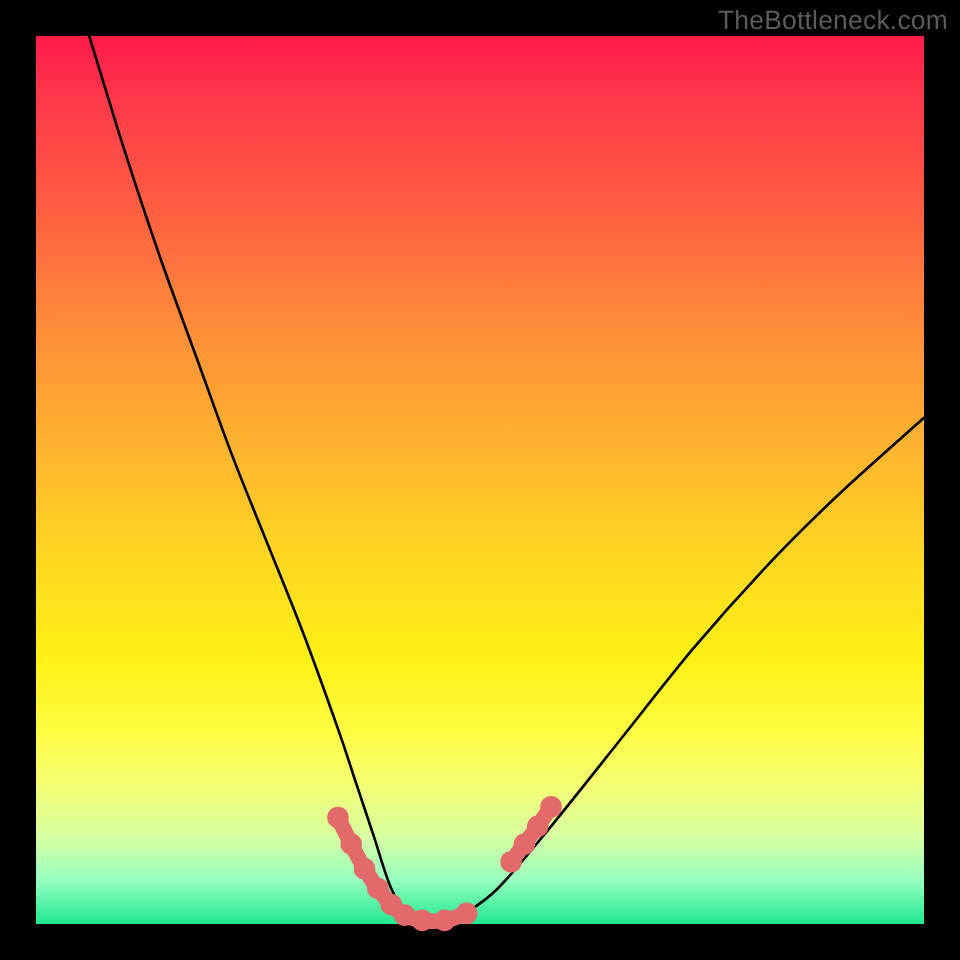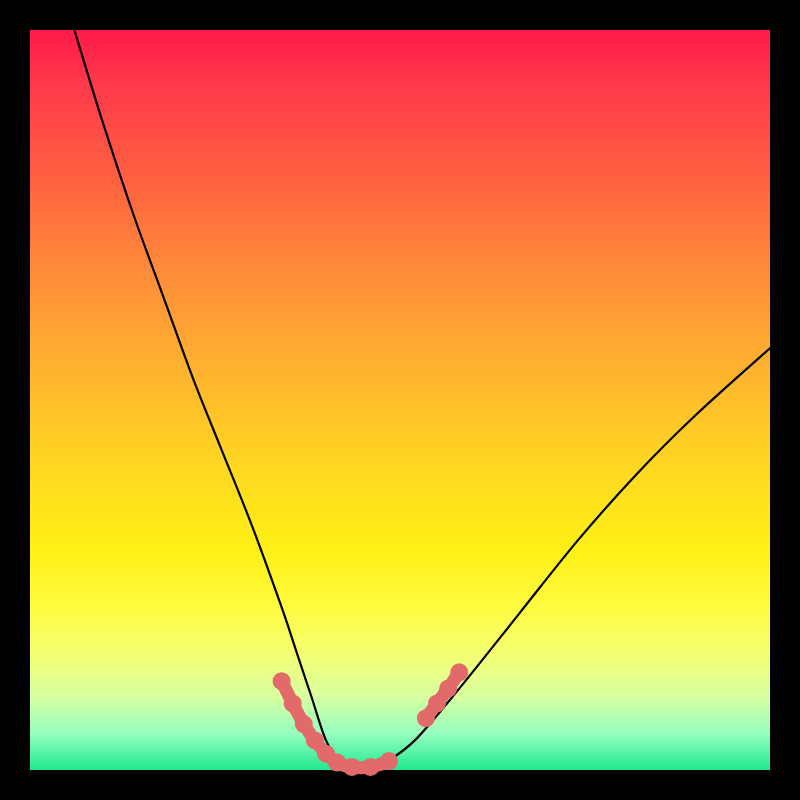--- a/index.html
+++ b/index.html
@@ -58,20 +58,21 @@
     left: 0;
     width: 740px;
     height: 740px;
     overflow: visible;
   }
 </style>
 </head>
 <body>
 
 <div class="frame">
+  <div class="watermark">TheBottleneck.com</div>
   <div class="plot">
     <svg class="curve" viewBox="0 0 740 740">
       <path id="main-curve" fill="none" stroke="#000" stroke-width="2.2" stroke-linecap="round" d="M 44.4 0.0 C 49.3 16.0, 64.1 65.4, 74.0 96.2 C 83.9 127.0, 93.7 156.6, 103.6 185.0 C 113.5 213.4, 123.3 239.3, 133.2 266.4 C 143.1 293.5, 152.9 321.9, 162.8 347.8 C 172.7 373.7, 182.5 397.1, 192.4 421.8 C 202.3 446.5, 212.1 469.9, 222.0 495.8 C 231.9 521.7, 244.2 556.2, 251.6 577.2 C 259.0 598.2, 261.5 606.8, 266.4 621.6 C 271.3 636.4, 276.3 651.2, 281.2 666.0 C 286.1 680.8, 291.1 699.3, 296.0 710.4 C 300.9 721.5, 305.9 727.7, 310.8 732.6 C 315.7 737.5, 320.7 738.8, 325.6 740.0 C 330.5 741.2, 335.5 741.2, 340.4 740.0 C 345.3 738.8, 347.8 737.5, 355.2 732.6 C 362.6 727.7, 372.5 722.7, 384.8 710.4 C 397.1 698.1, 411.9 679.6, 429.2 658.6 C 446.5 637.6, 468.7 609.3, 488.4 584.6 C 508.1 559.9, 527.9 534.0, 547.6 510.6 C 567.3 487.2, 587.1 465.0, 606.8 444.0 C 626.5 423.0, 643.8 405.8, 666.0 384.8 C 688.2 363.8, 727.7 329.3, 740.0 318.2"></path>
       <g id="beads-left">
           <path d="M 251.6 651.2 C 253.5 654.9, 259.0 666.2, 262.7 673.4 C 266.4 680.6, 270.1 688.0, 273.8 694.1 C 277.5 700.3, 281.2 705.5, 284.9 710.4 C 288.6 715.3, 292.3 720.0, 296.0 723.7 C 299.7 727.4, 302.8 730.4, 307.1 732.6 C 311.4 734.8, 316.3 736.3, 321.9 737.0 C 327.4 737.8, 334.2 738.0, 340.4 737.0 C 346.6 736.1, 355.8 732.1, 358.9 731.1" fill="none" stroke="#e26a6a" stroke-width="13" stroke-linecap="round" stroke-linejoin="round"></path>
           <circle cx="251.6" cy="651.2" r="9" fill="#e26a6a"></circle>
           <circle cx="262.7" cy="673.4" r="9" fill="#e26a6a"></circle>
           <circle cx="273.8" cy="694.1" r="9" fill="#e26a6a"></circle>
           <circle cx="284.9" cy="710.4" r="9" fill="#e26a6a"></circle>
           <circle cx="296.0" cy="723.7" r="9" fill="#e26a6a"></circle>

